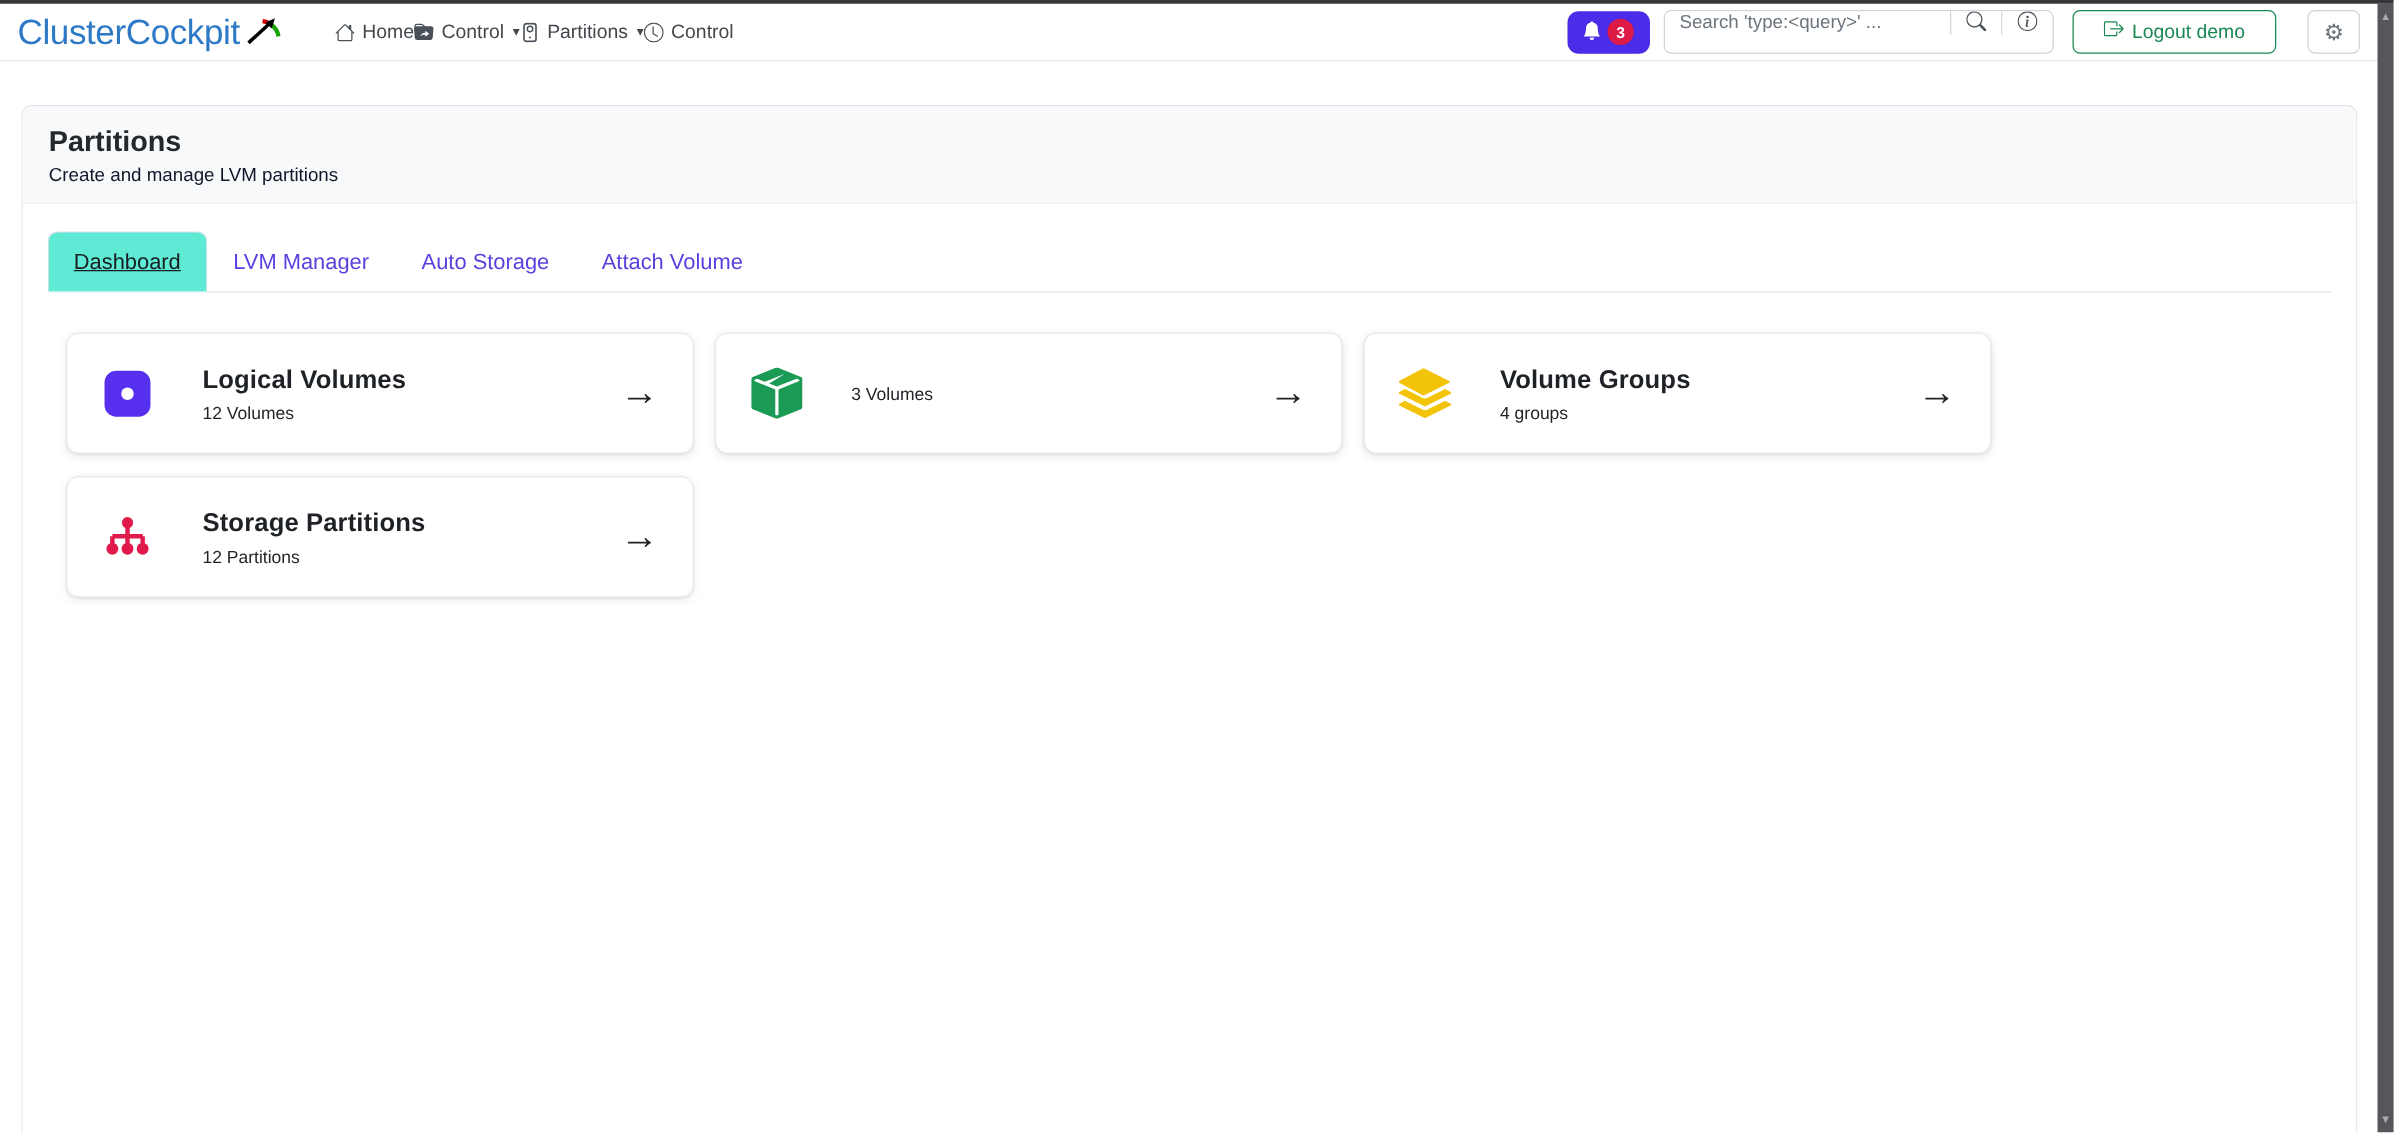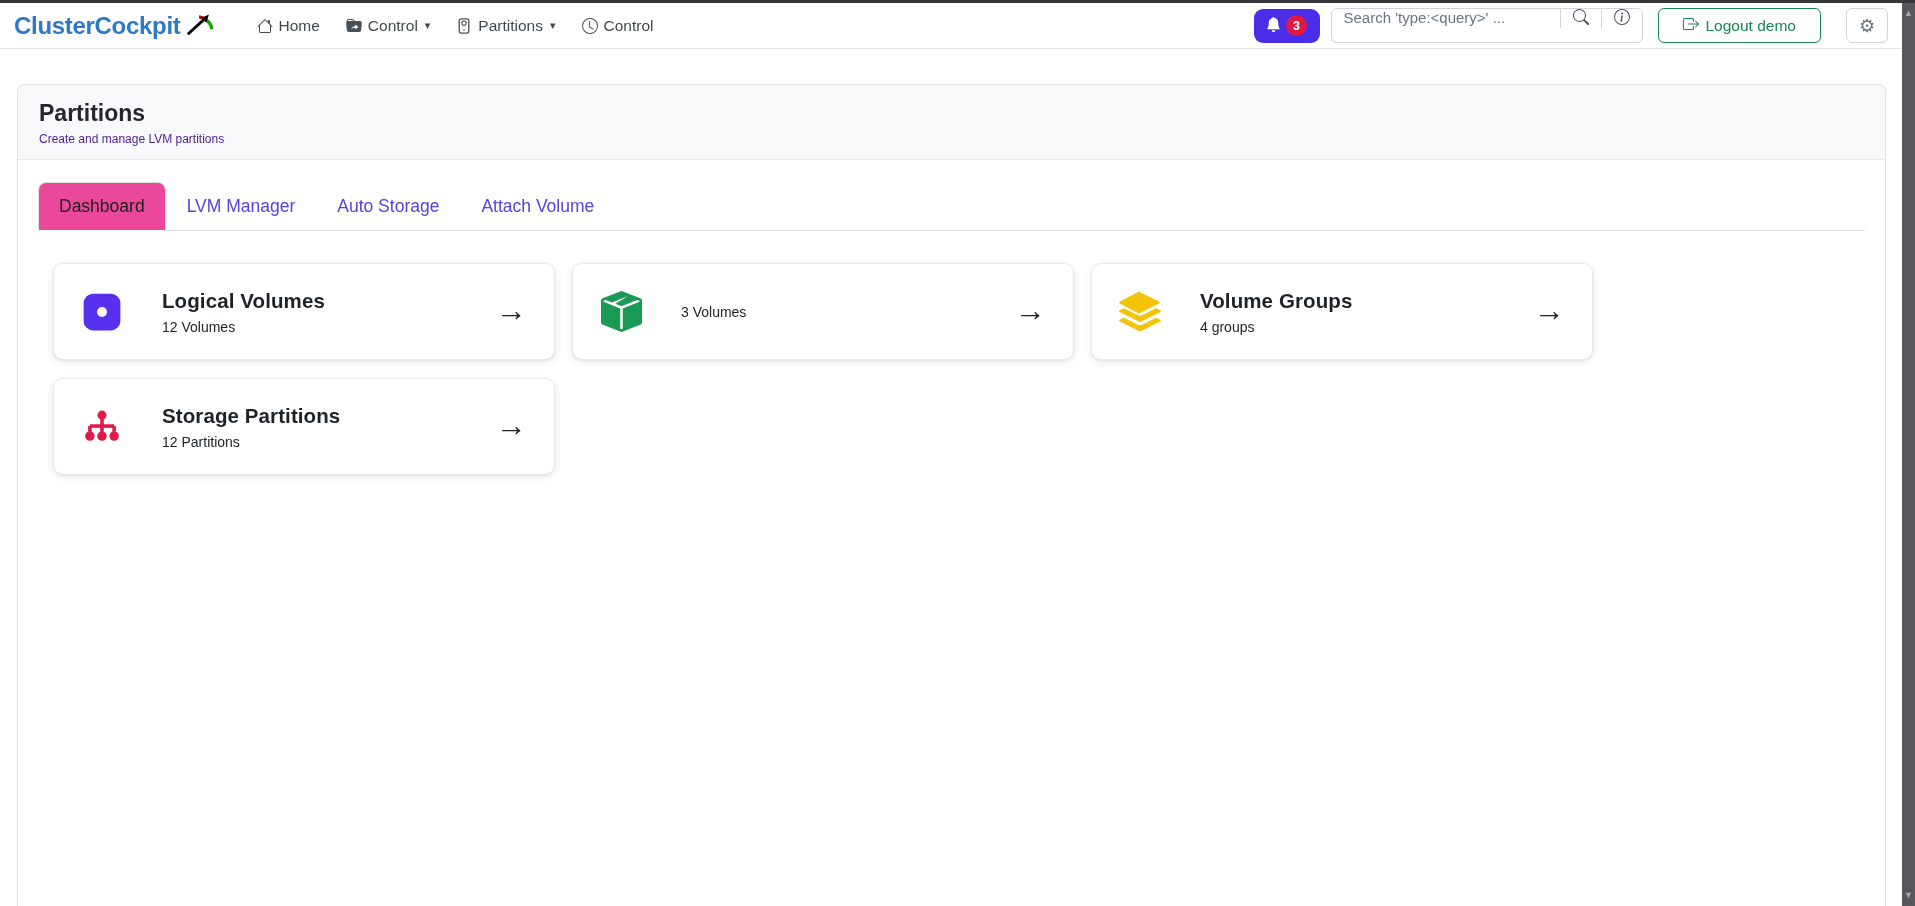--- a/index.html
+++ b/index.html
@@ -16,22 +16,22 @@
     justify-content:space-between; align-items:center; padding:6px 0;
   }
   .v-scrollbar .sb-arrow { color:#a9aaae; font-size:9px; line-height:9px; }
   
   .navbar {
     position:absolute; top:3px; left:0; width:1902px; height:46px;
     background:#ffffff; border-bottom:1px solid #e4e6e8;
     display:flex; align-items:center; padding:0 14px; z-index:50;
   }
   .brand { display:flex; align-items:center; gap:4px; margin-right:42px; cursor:pointer; }
-  .brand-text { color:#2e79c6; font-size:24px; font-weight:700; letter-spacing:-0.3px; }
-  .nav-links { display:flex; align-items:flex-start; gap:26px; flex:1; }
+  .brand-text { color:#2e79c6; font-size:28px; font-weight:400; letter-spacing:-0.3px; }
+  .nav-links { display:flex; align-items:flex-start; flex:1; }
   .nav-item { display:flex; align-items:center; gap:6px; color:#43484d; font-size:15.5px; cursor:pointer; }
   .nav-item svg { display:block; }
   .caret { font-size:11px; color:#43484d; margin-left:1px; }
   .nav-right { display:flex; align-items:center; gap:11px; }
   .bell-btn {
     display:flex; align-items:center; justify-content:center; gap:5px;
     width:66px; height:34px; border-radius:9px; background:#4b2ce8;
     border:none; cursor:pointer;
   }
   .badge {
@@ -71,31 +71,31 @@
   .panel {
     position:absolute; top:84px; left:17px; width:1869px; height:830px;
     background:#fff; border:1px solid #dee2e6; border-bottom:none;
     border-radius:8px 8px 0 0;
   }
   .panel-header {
     background:#f8f9fa; border-bottom:1px solid #e7e9ec;
     border-radius:8px 8px 0 0; padding:15px 21px 13px;
   }
   .panel-title { font-size:23px; font-weight:700; color:#24282d; margin-bottom:5px; }
-  .panel-subtitle { font-size:12px; color:#4c1d95; }
+  .panel-subtitle { font-size:15px; color:#0f172a; }
   .panel-body { padding:22px 20px 20px; }
   
   .tabs { display:flex; border-bottom:1px solid #dee2e6; }
   .tab {
     font-size:17.5px; padding:13px 20px; cursor:pointer; color:#5742e0;
     border:1px solid transparent; border-bottom:none; margin-bottom:-1px;
   }
   .tab.active {
-    color:#1a1d20; background:#ec4899; border-color:#dee2e6;
-    border-radius:8px 8px 0 0; border-bottom:1px solid #fff;
+    color:#1a1d20; background:#5eead4; border-color:#dee2e6;
+    border-radius:8px 8px 0 0; border-bottom:1px solid #fff;text-decoration:underline;
   }
   
   .cards {
     margin:32px 0 0 15px;
     display:grid; grid-template-columns:repeat(3, 502px); gap:18px 17px;
   }
   .dash-card {
     height:97px; background:#fff; border:1px solid #e8eaed; border-radius:10px;
     box-shadow:0 2px 8px rgba(20,25,40,.09), 0 1px 2px rgba(20,25,40,.06);
     display:flex; align-items:center; padding:0 27px 0 26px; cursor:pointer;

